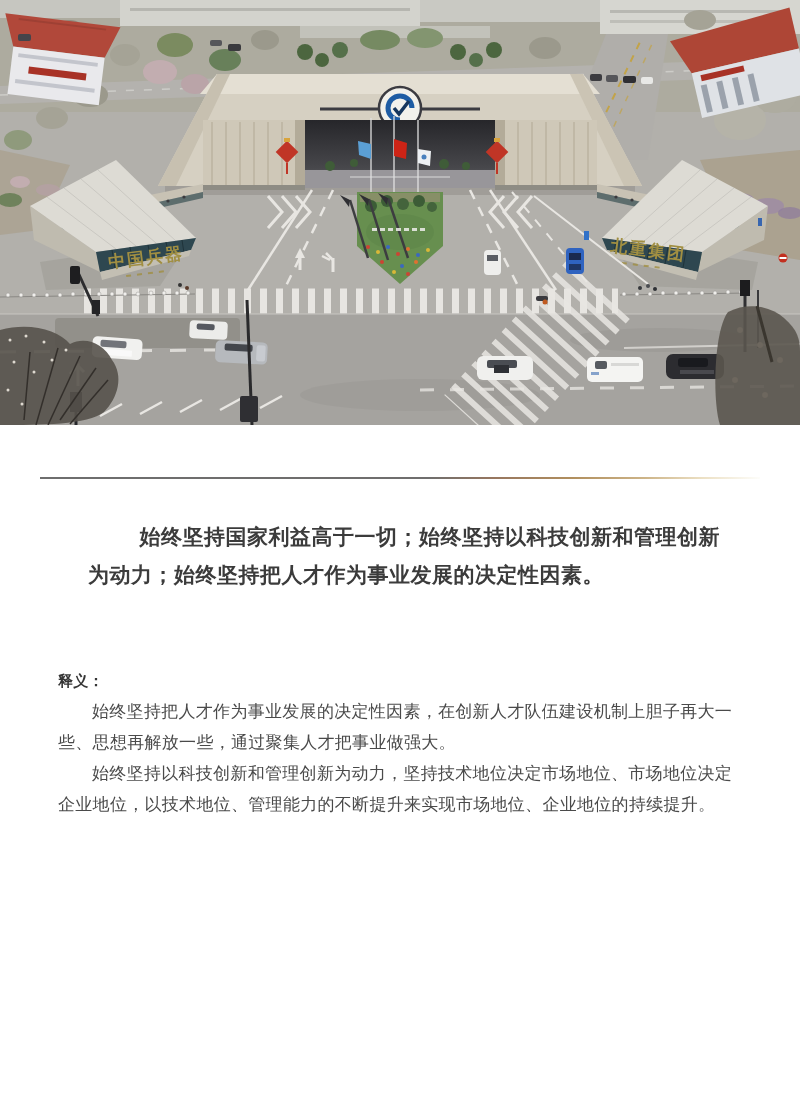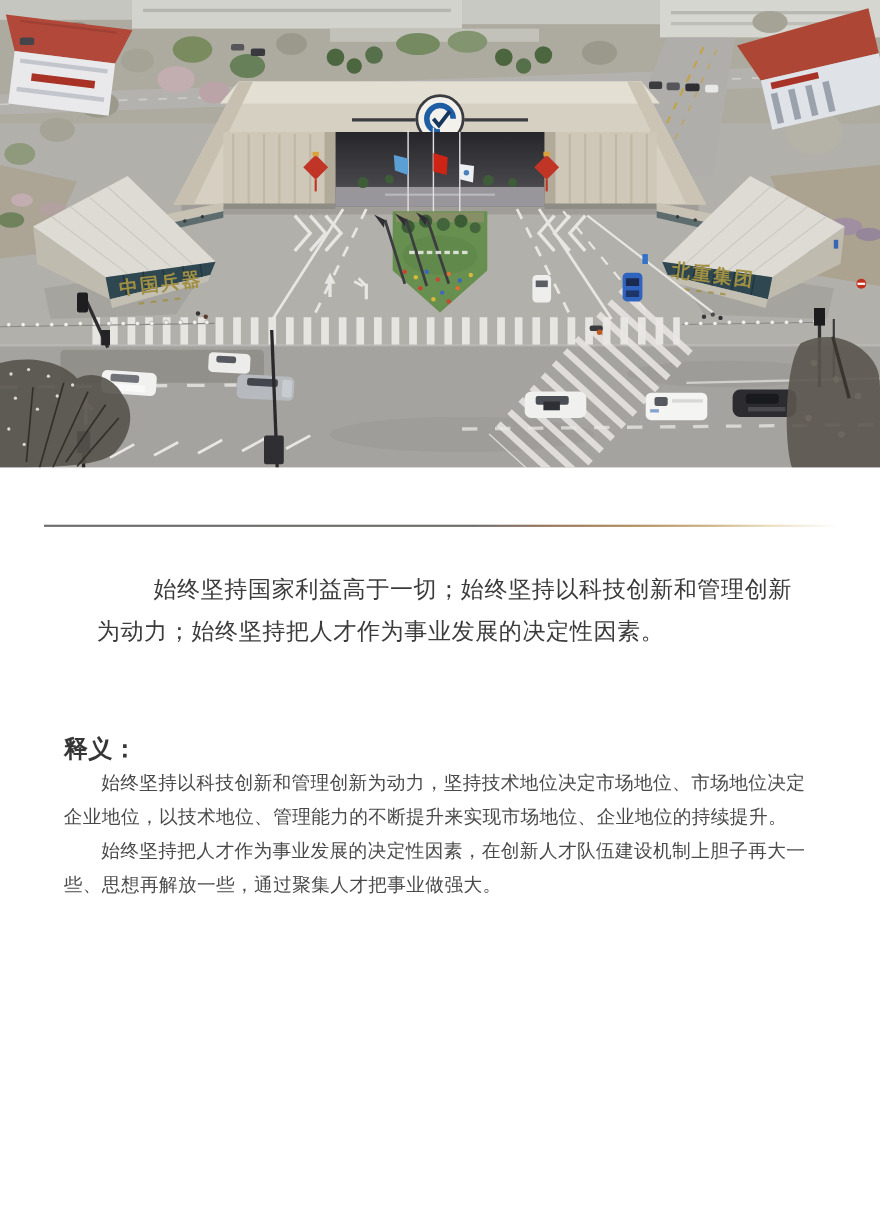--- a/index.html
+++ b/index.html
@@ -12,36 +12,36 @@
     margin: 52px 40px 0 40px;
     background: linear-gradient(to right,
       #6e6e6e 0%, #6f6e6d 54%, #97765f 63%, #b18f5e 74%,
       #cdb488 84%, #ece0c4 92%, #fdfdfa 100%);
   }
   .slogan {
     margin: 39px 32px 0 88px;
     width: 648px;
     font-size: 21px;
     line-height: 38px;
-    font-weight: 400;
+    font-weight: 700;
     color: #3b3b3b;
     letter-spacing: 0.5px;
     text-indent: 2.45em;
   }
   .interpretation {
     margin: 71px 40px 0 58px;
     width: 678px;
     font-size: 17px;
     line-height: 31px;
     color: #4a4a4a;
     letter-spacing: 0.3px;
   }
   .interpretation h3 {
     margin: 0; padding: 0;
-    font-size: 22px; line-height: 31px;
+    font-size: 15px; line-height: 31px;
     font-weight: 700; color: #363636;
   }
   .interpretation p { margin: 0; padding: 0; text-indent: 2em; }
   text.sign { font-family: "Liberation Sans", "DejaVu Sans", sans-serif; font-weight: bold; }
 </style>
 </head>
 <body>
 
 <div class="page">
 
@@ -521,18 +521,18 @@
     </svg>
   </figure>
 
   <div class="divider"></div>
 
   <article>
     <h2 class="slogan">始终坚持国家利益高于一切；始终坚持以科技创新和管理创新为动力；始终坚持把人才作为事业发展的决定性因素。</h2>
 
     <section class="interpretation">
       <h3>释义：</h3>
+      <p>始终坚持把人才作为事业发展的决定性因素，在创新人才队伍建设机制上胆子再大一些、思想再解放一些，通过聚集人才把事业做强大。</p>
       <p>始终坚持以科技创新和管理创新为动力，坚持技术地位决定市场地位、市场地位决定企业地位，以技术地位、管理能力的不断提升来实现市场地位、企业地位的持续提升。</p>
-      <p>始终坚持把人才作为事业发展的决定性因素，在创新人才队伍建设机制上胆子再大一些、思想再解放一些，通过聚集人才把事业做强大。</p>
     </section>
   </article>
 
 </div>
 
 </body></html>

